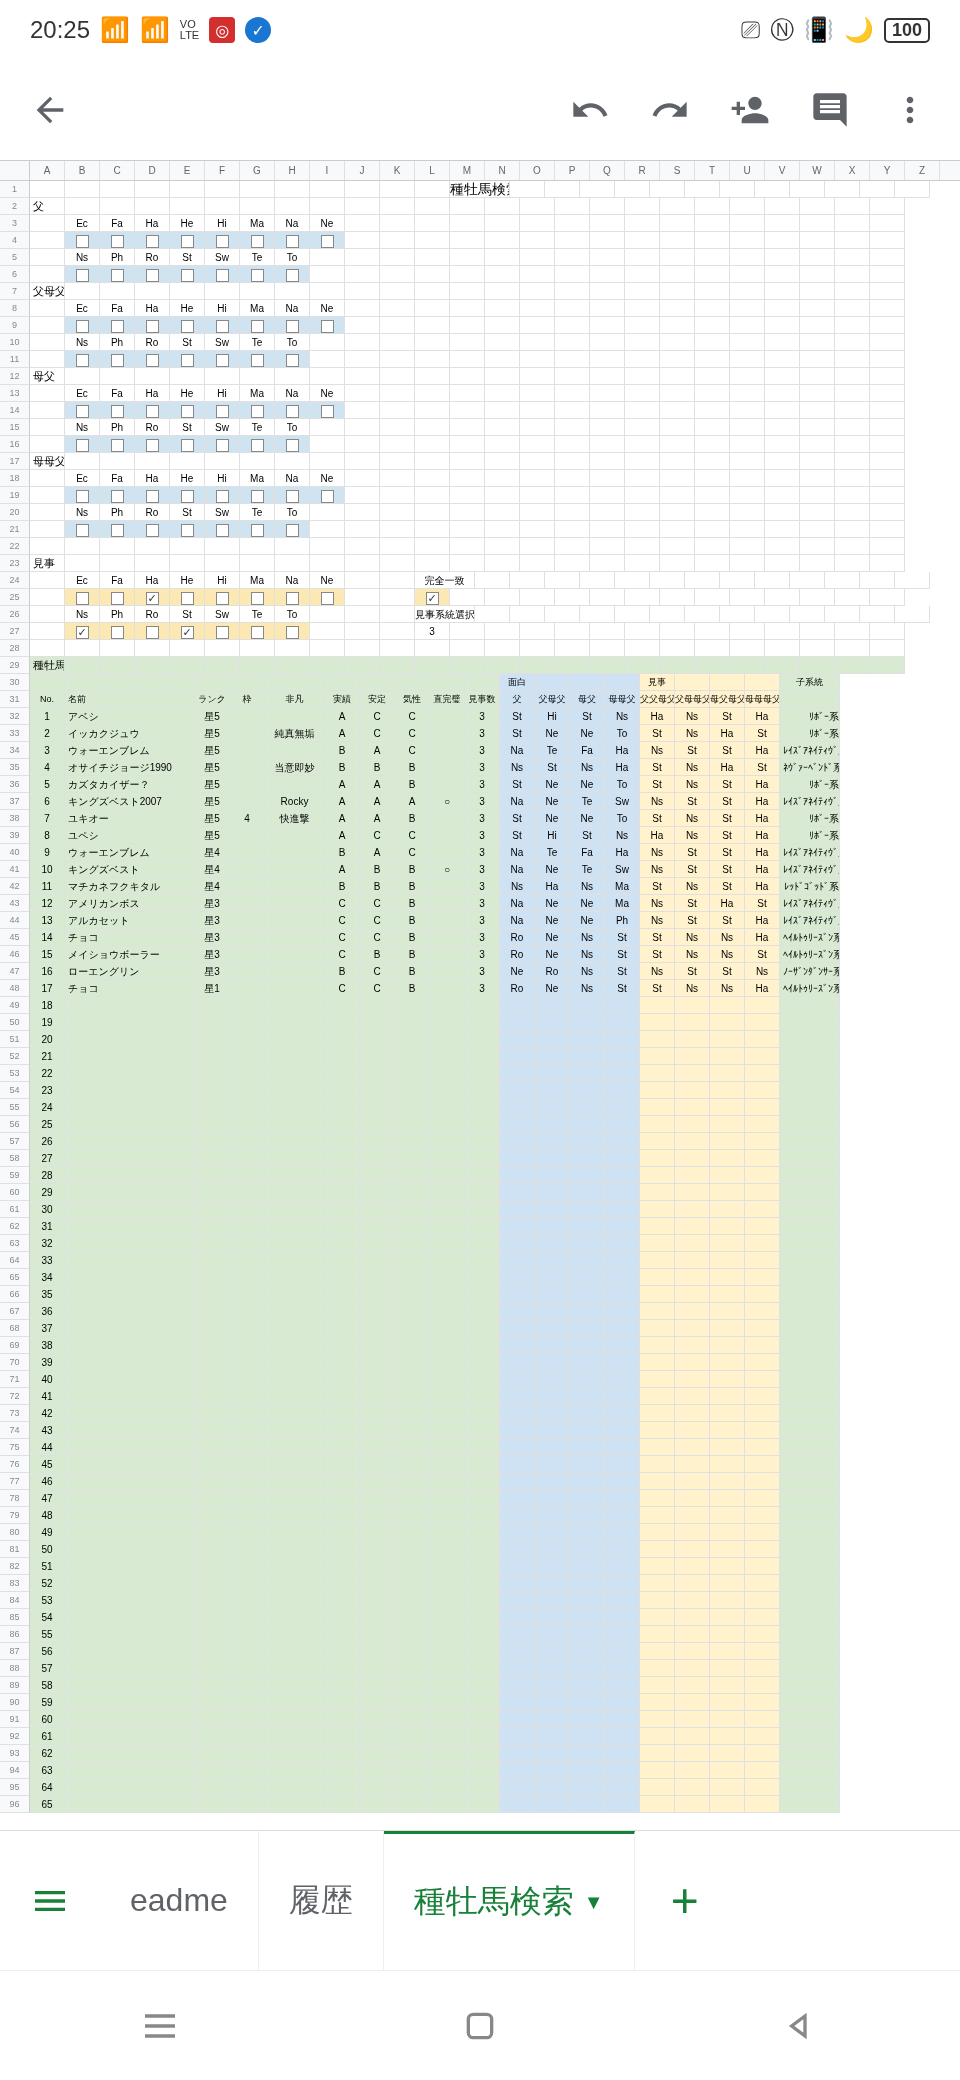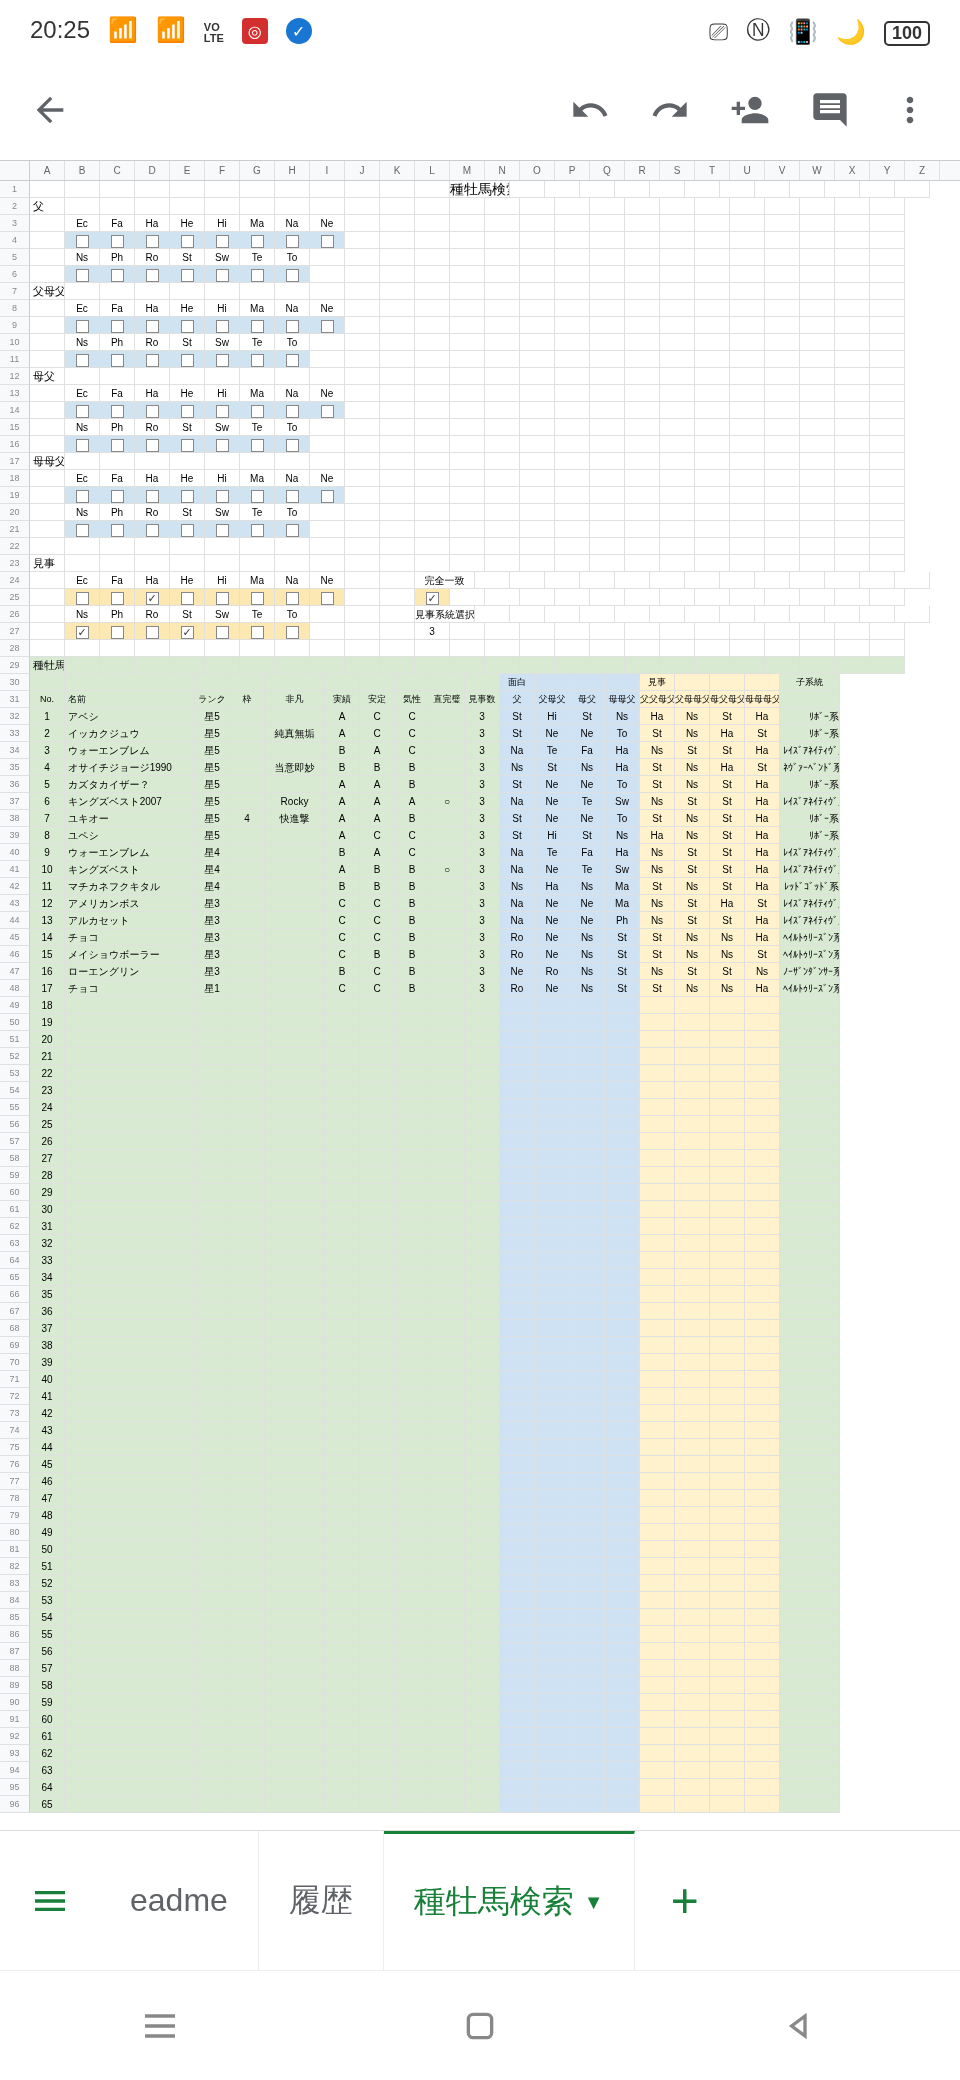--- a/index.html
+++ b/index.html
@@ -1,18 +1,18 @@
 <!DOCTYPE html>
 <html><head>
 <meta charset="utf-8">
 <style>
 *{margin:0;padding:0;box-sizing:border-box;font-family:sans-serif}
 body{width:960px;height:2080px;background:#fff;position:relative;overflow:hidden}
 .status-bar{height:60px;display:flex;justify-content:space-between;align-items:center;padding:0 30px;font-size:24px;color:#333}
-.status-left,.status-right{display:flex;align-items:flex-end;gap:18px}
+.status-left,.status-right{display:flex;align-items:center;gap:10px}
 .app-bar{height:100px;display:flex;align-items:center;padding:0 20px;gap:20px}
 .app-bar .spacer{flex:1}
 .icon-btn{width:60px;height:60px;display:flex;align-items:center;justify-content:center;color:#5f6368;cursor:pointer}
 .icon-btn svg{width:40px;height:40px;fill:#5f6368}
 .sheet-area{height:1670px;overflow:hidden;position:relative;border-top:1px solid #ccc}
 .col-headers{display:flex;height:20px;background:#f8f9fa;border-bottom:1px solid #ccc;font-size:10px}
 .row-num-space{width:30px;border-right:1px solid #ccc;background:#f8f9fa}
 .col-h{flex:0 0 35px;text-align:center;color:#666;border-right:1px solid #e0e0e0;line-height:20px}
 .grid-body{position:relative}
 .row{display:flex;height:17px;font-size:10px;line-height:17px}
@@ -34,21 +34,21 @@
 .bottom-tabs{position:absolute;bottom:110px;left:0;right:0;height:140px;display:flex;align-items:flex-end;background:#fff;border-top:1px solid #ddd}
 .menu-btn{width:100px;height:100%;display:flex;align-items:center;justify-content:center;color:#188038}
 .menu-btn svg{width:40px;height:40px;fill:#188038}
 .tab{padding:0 30px;height:100%;display:flex;align-items:center;font-size:32px;color:#5f6368;border-right:1px solid #eee}
 .tab.active{color:#188038;font-weight:500;border-top:3px solid #188038;background:#fff}
 .tab .arrow{margin-left:10px;font-size:20px}
 .add-btn{width:100px;height:100%;display:flex;align-items:center;justify-content:center;color:#188038;font-size:48px;font-weight:300}
 .nav-bar{position:absolute;bottom:0;left:0;right:0;height:110px;display:flex;justify-content:space-around;align-items:center;border-top:1px solid #eee}
 .nav-btn{width:40px;height:40px;color:#888}
 .battery{border:2px solid #333;border-radius:5px;padding:0 6px;font-size:18px;font-weight:bold}
-.volte{font-size:11px;font-weight:bold;line-height:1}
+.volte{font-size:11px;font-weight:normal;line-height:1}
 .app-icon{width:26px;height:26px;border-radius:4px;display:inline-flex;align-items:center;justify-content:center;font-size:16px;color:#fff}
 </style>
 </head>
 <body>
 
 <div class="status-bar">
 <div class="status-left">
 <span>20:25</span>
 <span>📶</span>
 <span>📶</span>

